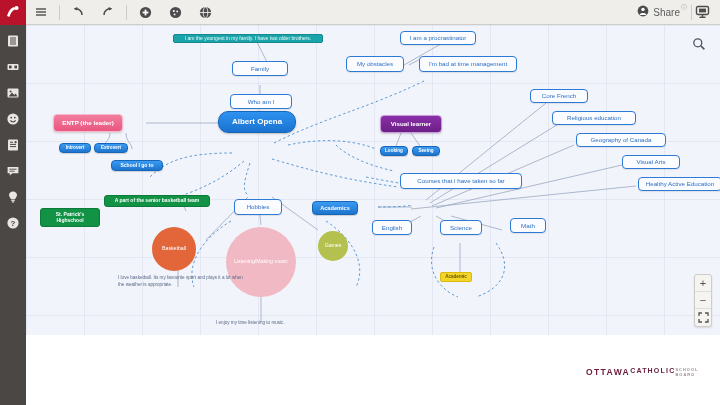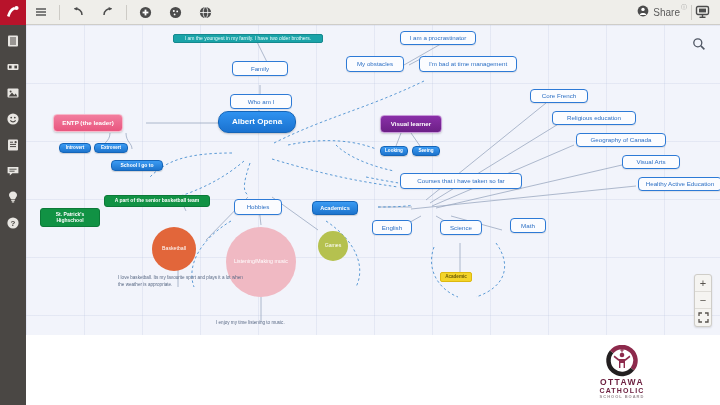--- a/index.html
+++ b/index.html
@@ -122,21 +122,21 @@
   }
   .zoomctl div {
     height: 17px; display: flex; align-items: center; justify-content: center;
     color: #57534e; font-size: 11px; border-bottom: 1px solid #dedcd7;
   }
   .zoomctl div:last-child { border-bottom: none; }
 
   
   .logo {
     position: absolute; right: 18px; bottom: 6px; width: 72px;
-    display: flex; flex-direction: column; align-items: center;
+    display: flex; flex-direction: row; align-items: flex-start;
   }
   .logo-mark { width: 34px; height: 32px; }
   .logo-l1 { font-size: 8.5px; font-weight: bold; color: #6d2040; letter-spacing: 1.4px; }
   .logo-l2 { font-size: 7px; font-weight: bold; color: #6d2040; letter-spacing: 1.2px; }
   .logo-l3 { font-size: 4px; font-weight: bold; color: #9b8d92; letter-spacing: 1px; }
 </style>
 </head>
 <body>
 
 <div id="app">

